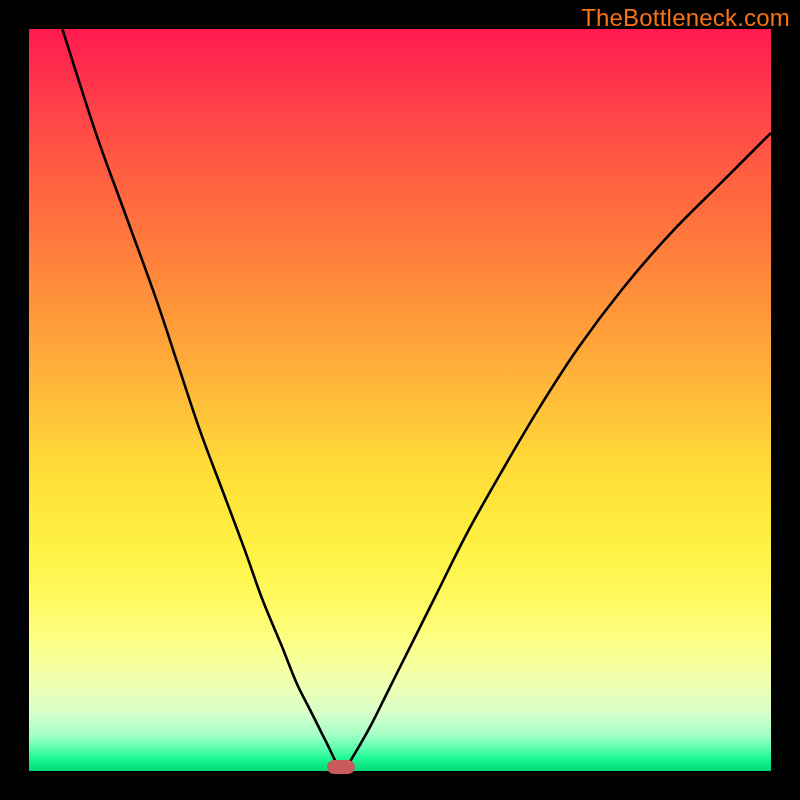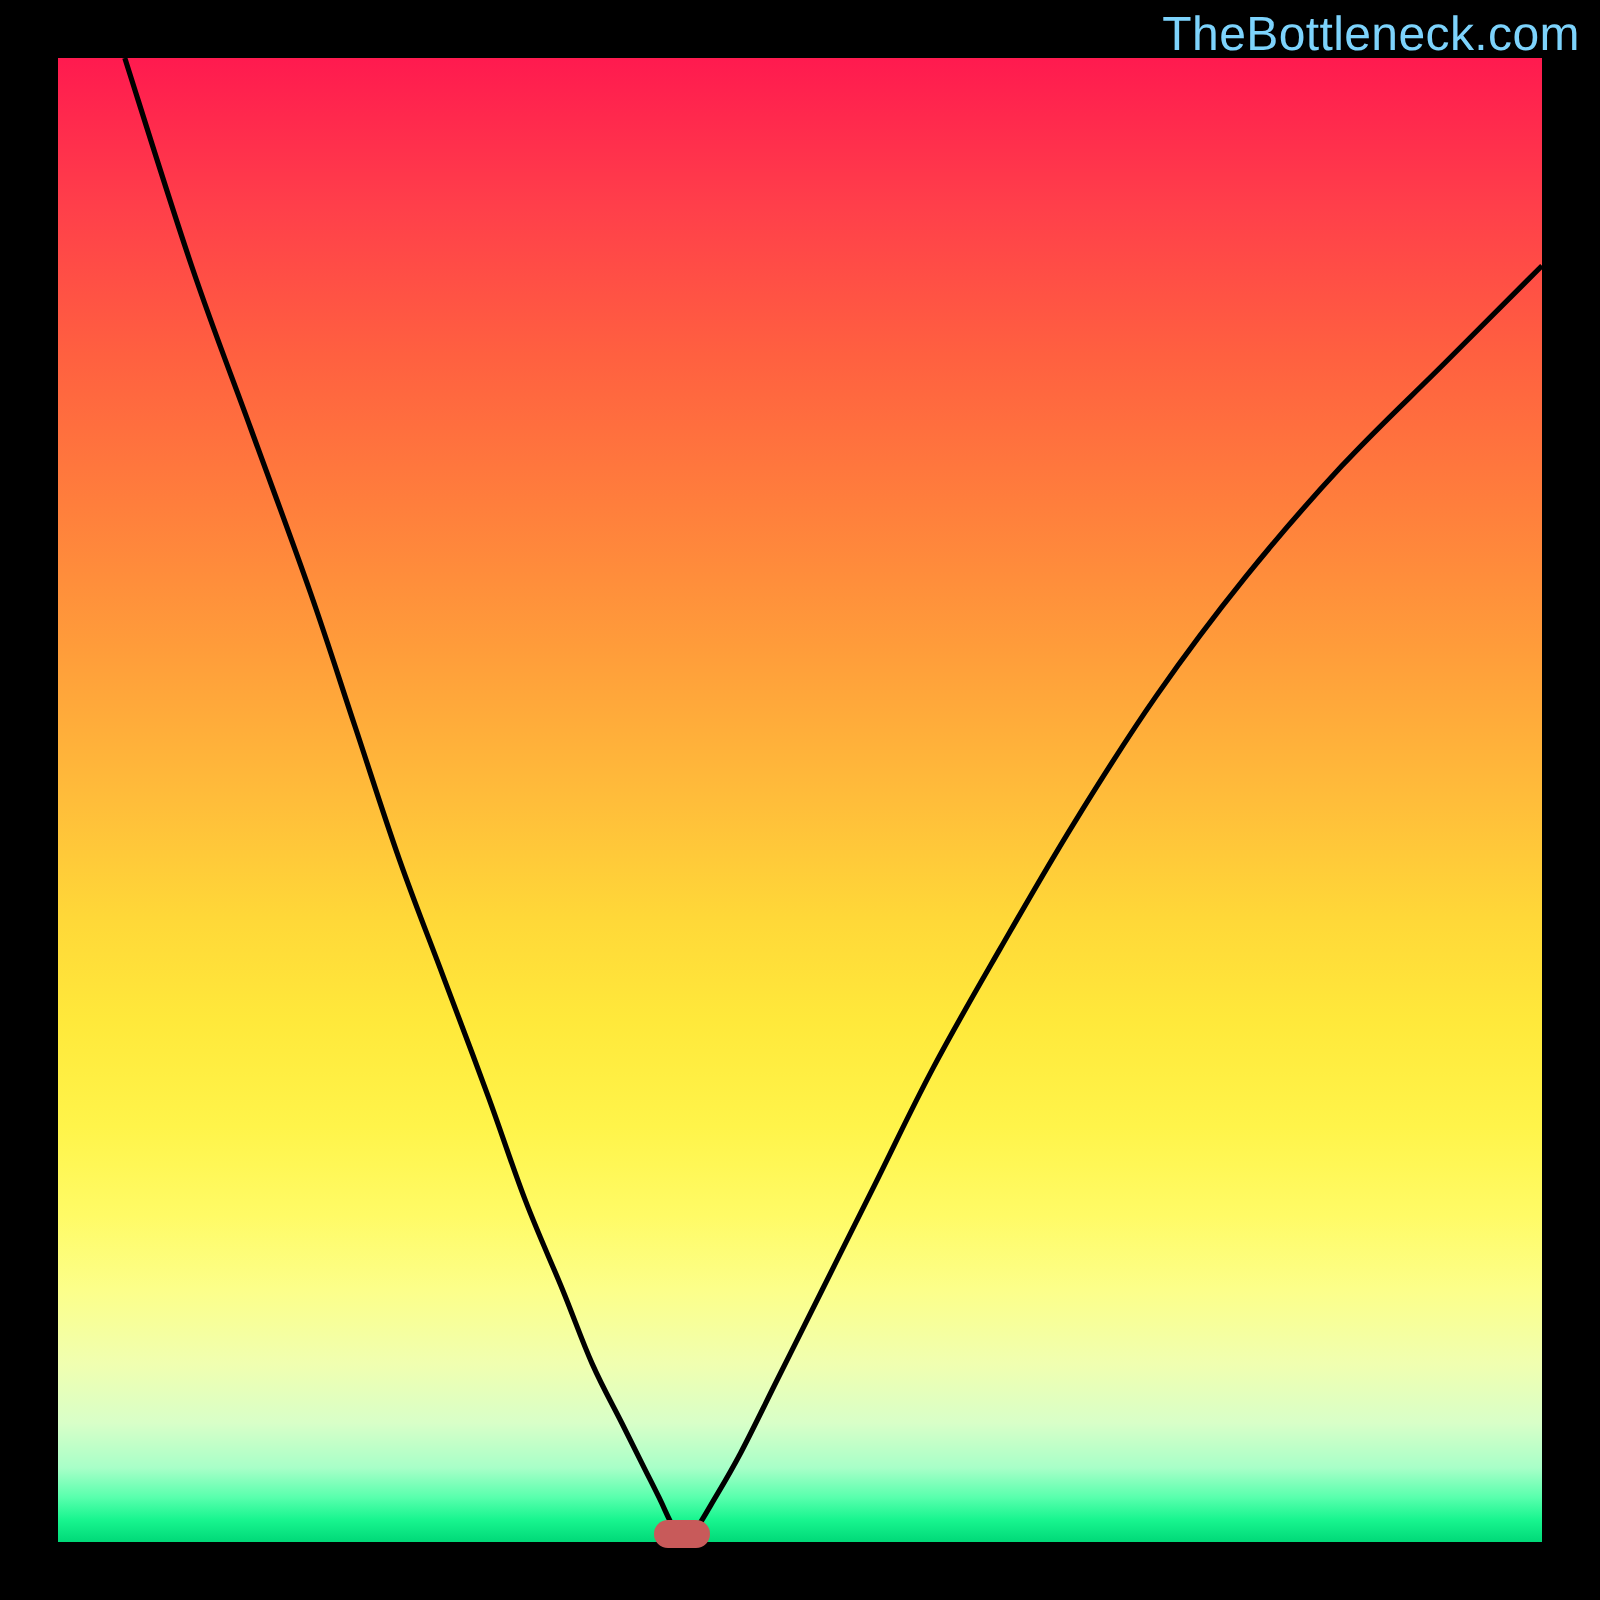--- a/index.html
+++ b/index.html
@@ -34,21 +34,21 @@
       #a8ffc8 95%,
       #58ffad 97%,
       #18f58f 98.5%,
       #00d978 100%
     );
   }
   .watermark {
     position: absolute;
     top: 4px;
     right: 10px;
-    color: #7dd3fc;
+    color: #f97316;
     font-size: 24px;
     font-weight: 500;
     letter-spacing: 0.2px;
     user-select: none;
     pointer-events: none;
   }
   svg.curve {
     position: absolute;
     left: 0;
     top: 0;

